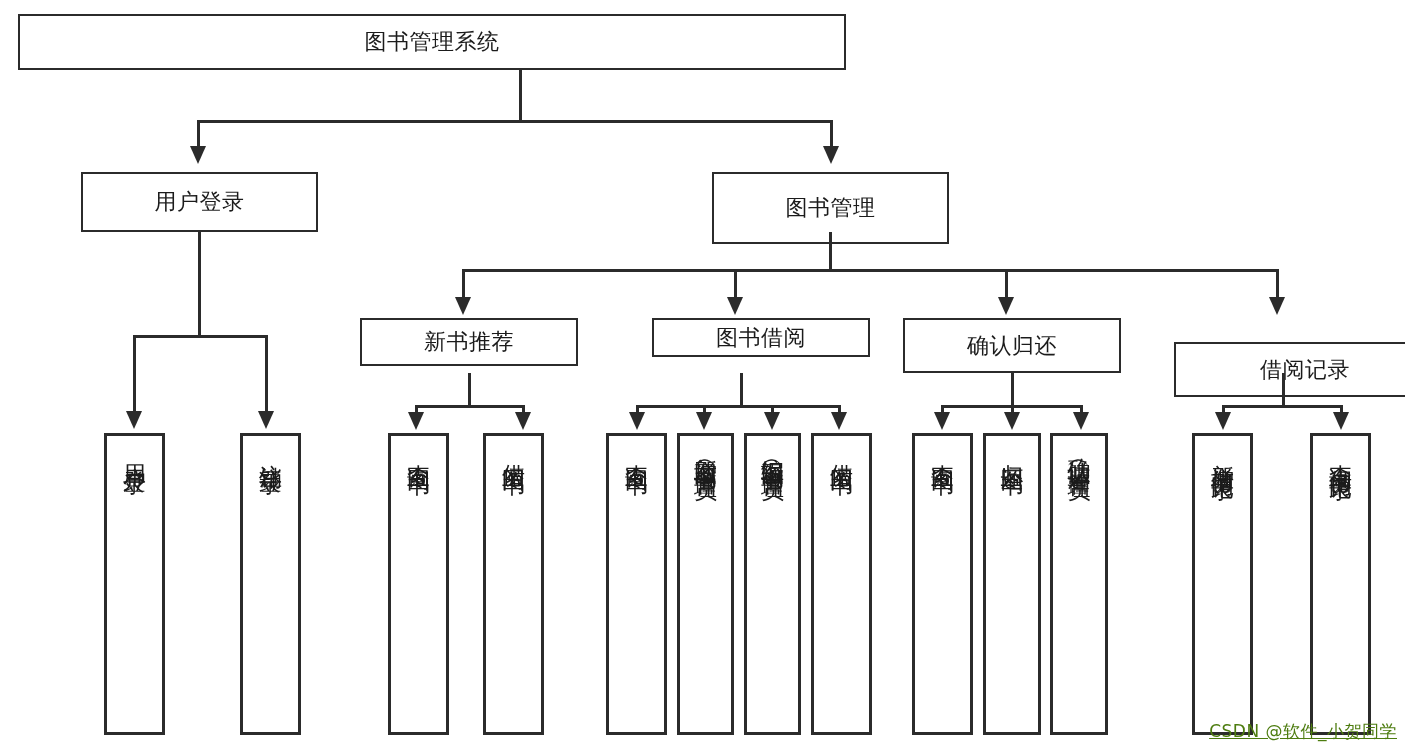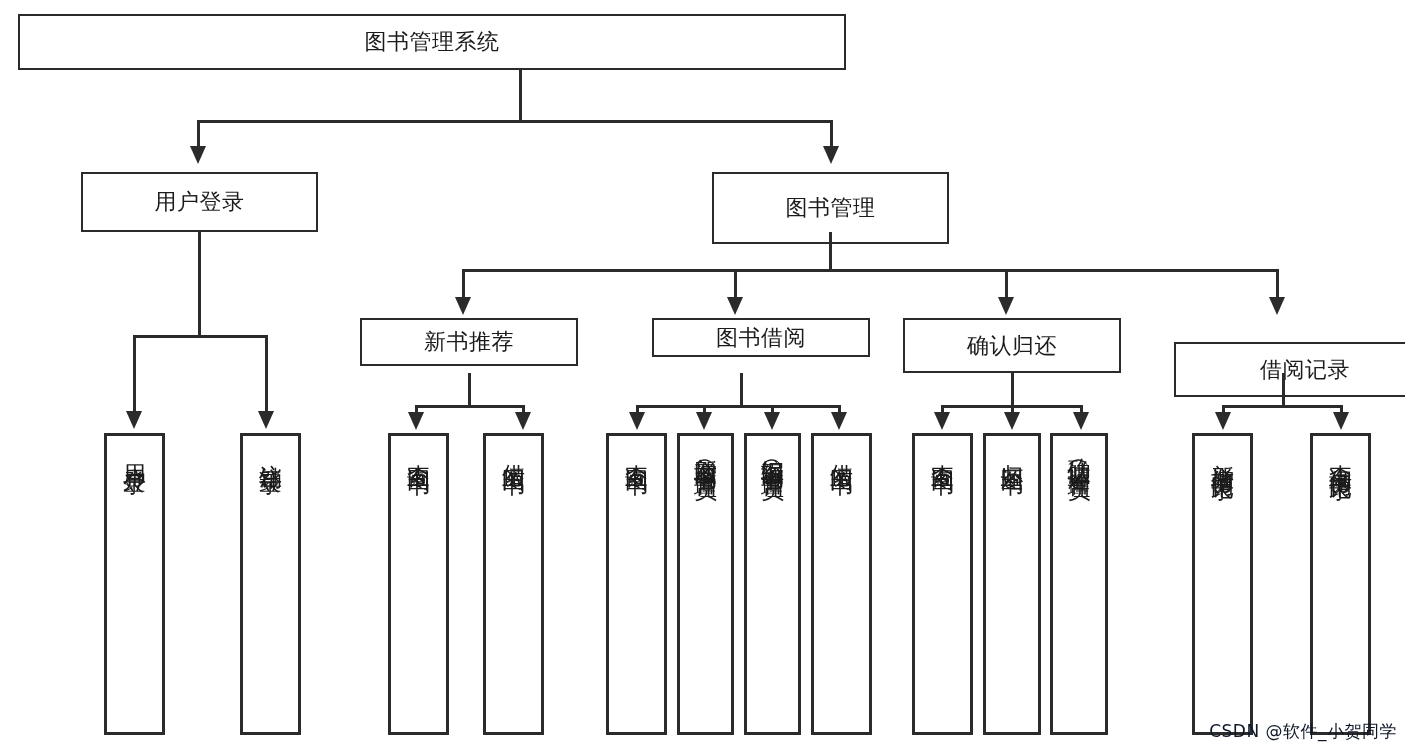--- a/index.html
+++ b/index.html
@@ -72,24 +72,25 @@
     border-left: 8px solid transparent;
     border-right: 8px solid transparent;
     border-top: 18px solid #2b2b2b;
   }
   
   #watermark {
     position: absolute;
     right: 8px;
     bottom: 4px;
     font-size: 17px;
-    color: #0f172a;
+    color: #4d7c0f;
     white-space: nowrap;
     letter-spacing: 0.5px;
     pointer-events: none;
+    text-decoration: underline;
   }
 </style>
 </head>
 <body>
 
 <div id="canvas">
 
   <div class="node root" style="left:18px; top:14px; width:828px; height:56px;">
     <span class="label">图书管理系统</span>
   </div>

